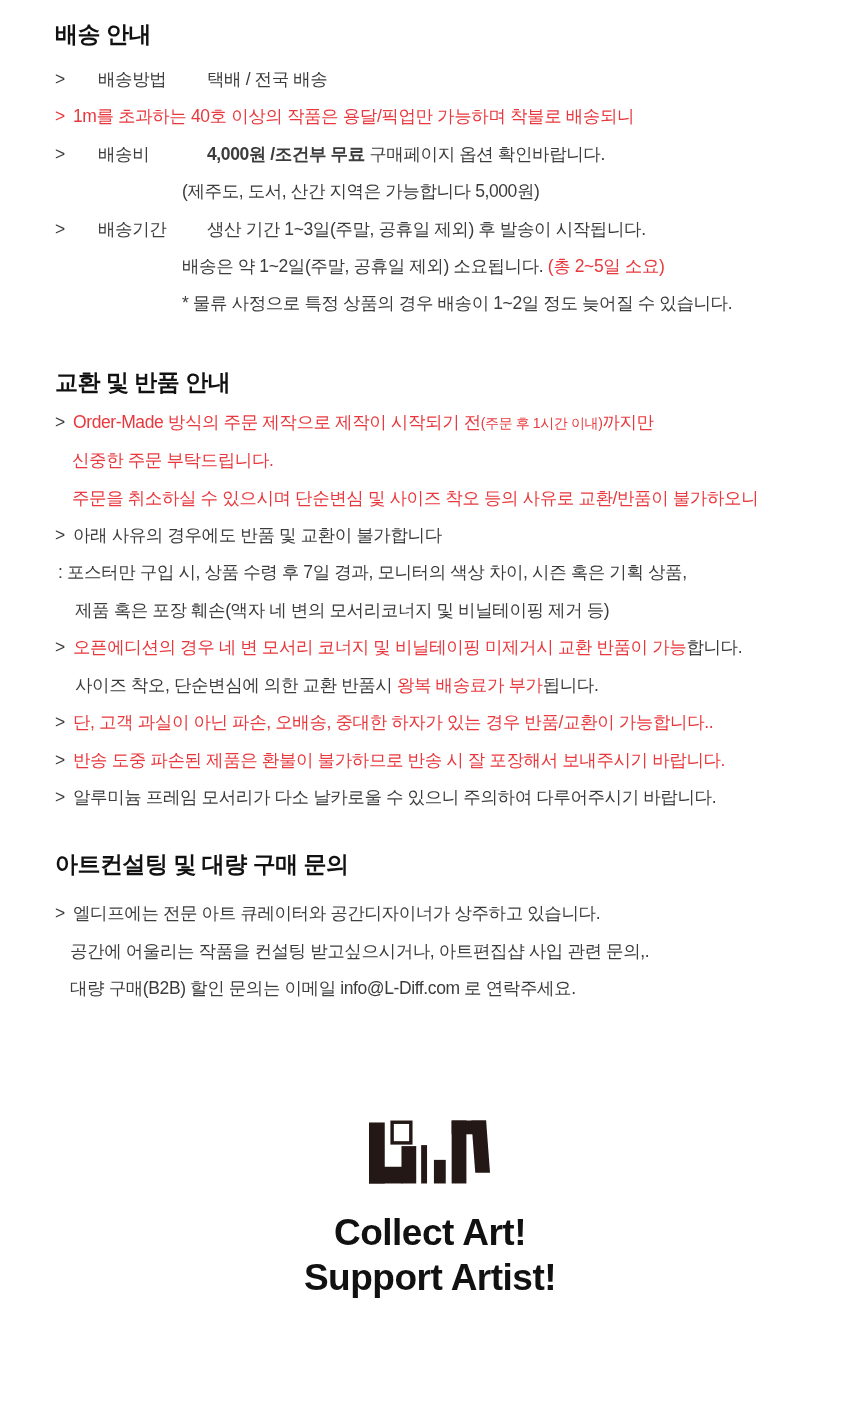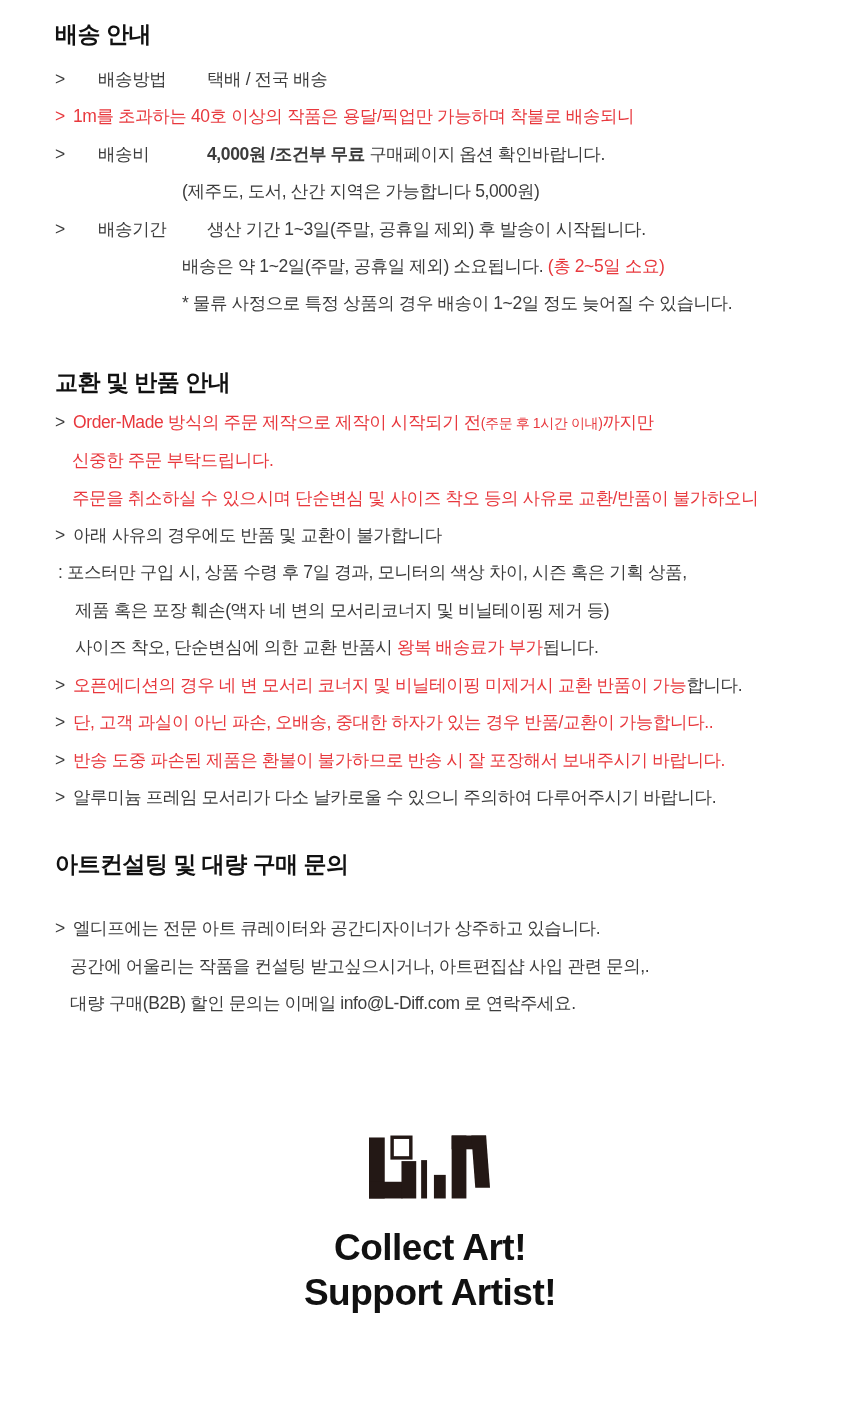--- a/index.html
+++ b/index.html
@@ -31,21 +31,21 @@
   .bold{font-weight:700;}
   .small{font-size:14px;}
   .ind3{padding-left:3px;}
   .ind15{padding-left:15px;}
   .ind17{padding-left:17px;}
   .ind20{padding-left:20px;}
   .ind127{padding-left:127px;}
   .sec-returns{margin-top:45px;}
   .sec-returns .sec-title{margin-bottom:8px;}
   .sec-consult{margin-top:34px;}
-  .sec-consult .sec-title{margin-bottom:32px;}
+  .sec-consult .sec-title{margin-bottom:17px;}
   .footer{margin-top:112px;text-align:center;}
   .logo-wrap{display:inline-block;line-height:0;}
   .slogan{
     margin-top:22px;
     font-size:37px;font-weight:700;color:var(--heading);
     line-height:45px;letter-spacing:-0.5px;
   }
 </style>
 </head>
 <body>
@@ -97,25 +97,25 @@
     <div class="line">
       <span class="b">&gt;</span><span>아래 사유의 경우에도 반품 및 교환이 불가합니다</span>
     </div>
     <div class="line ind3">
       <span>: 포스터만 구입 시, 상품 수령 후 7일 경과, 모니터의 색상 차이, 시즌 혹은 기획 상품,</span>
     </div>
     <div class="line ind20">
       <span>제품 혹은 포장 훼손(액자 네 변의 모서리코너지 및 비닐테이핑 제거 등)</span>
     </div>
 
+    <div class="line">
+      <span class="b">&gt;</span><span class="red">오픈에디션의 경우 네 변 모서리 코너지 및 비닐테이핑 미제거시 교환 반품이 가능</span><span>합니다.</span>
+    </div>
     <div class="line ind20">
       <span>사이즈 착오, 단순변심에 의한 교환 반품시 </span><span class="red">왕복 배송료가 부가</span><span>됩니다.</span>
-    </div>
-    <div class="line">
-      <span class="b">&gt;</span><span class="red">오픈에디션의 경우 네 변 모서리 코너지 및 비닐테이핑 미제거시 교환 반품이 가능</span><span>합니다.</span>
     </div>
 
     <div class="line">
       <span class="b">&gt;</span><span class="red">단, 고객 과실이 아닌 파손, 오배송, 중대한 하자가 있는 경우 반품/교환이 가능합니다..</span>
     </div>
     <div class="line">
       <span class="b">&gt;</span><span class="red">반송 도중 파손된 제품은 환불이 불가하므로 반송 시 잘 포장해서 보내주시기 바랍니다.</span>
     </div>
     <div class="line">
       <span class="b">&gt;</span><span>알루미늄 프레임 모서리가 다소 날카로울 수 있으니 주의하여 다루어주시기 바랍니다.</span>

